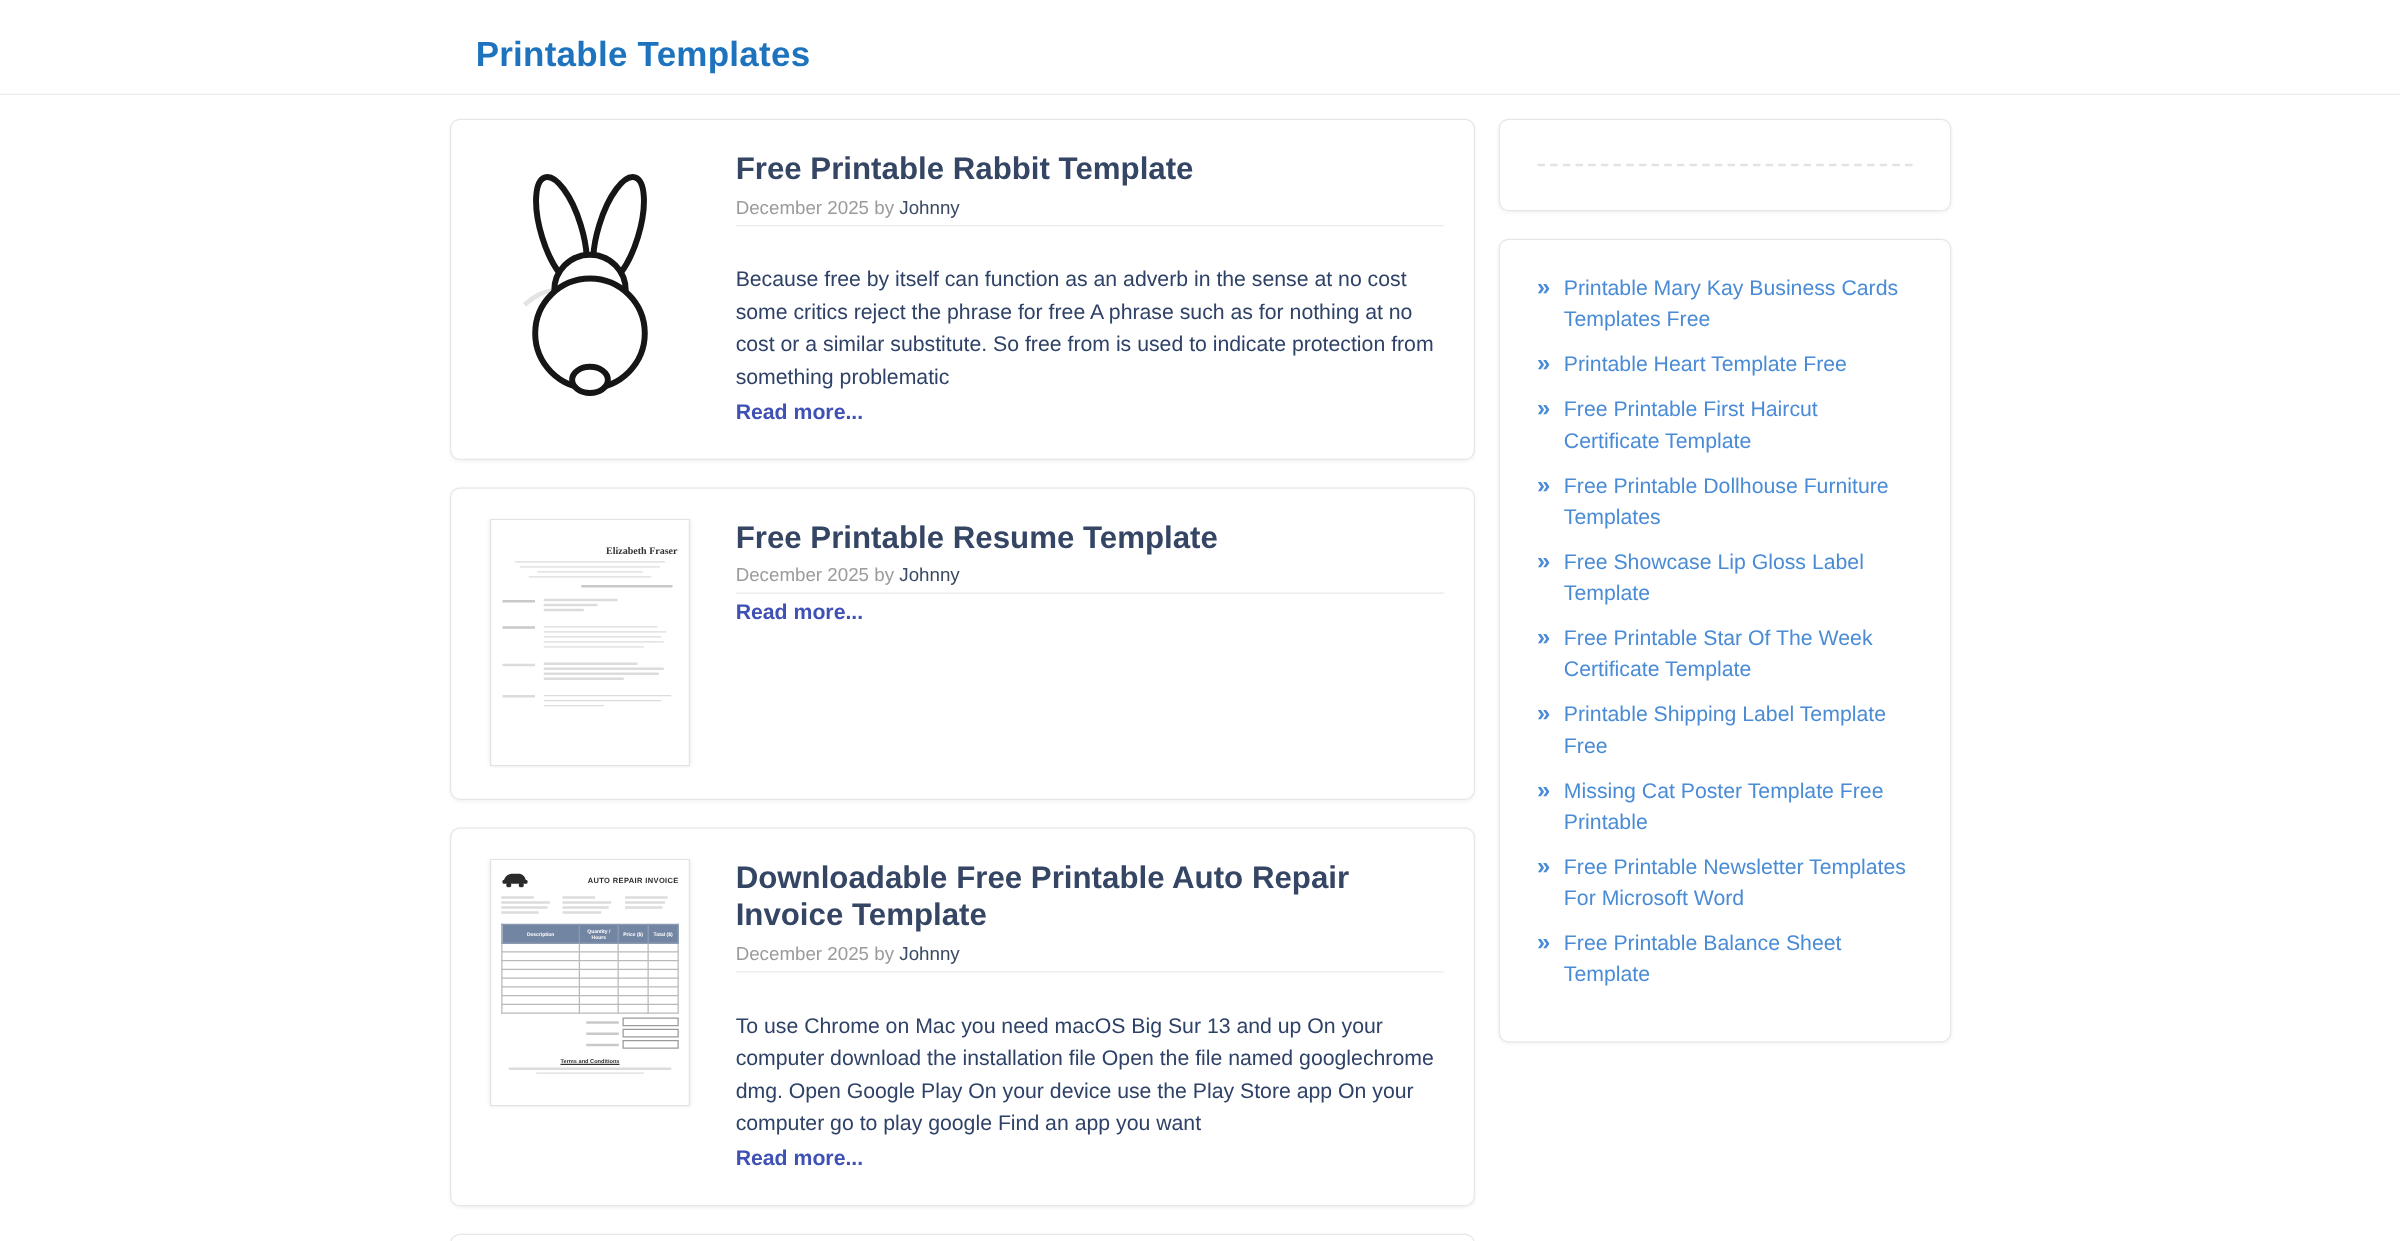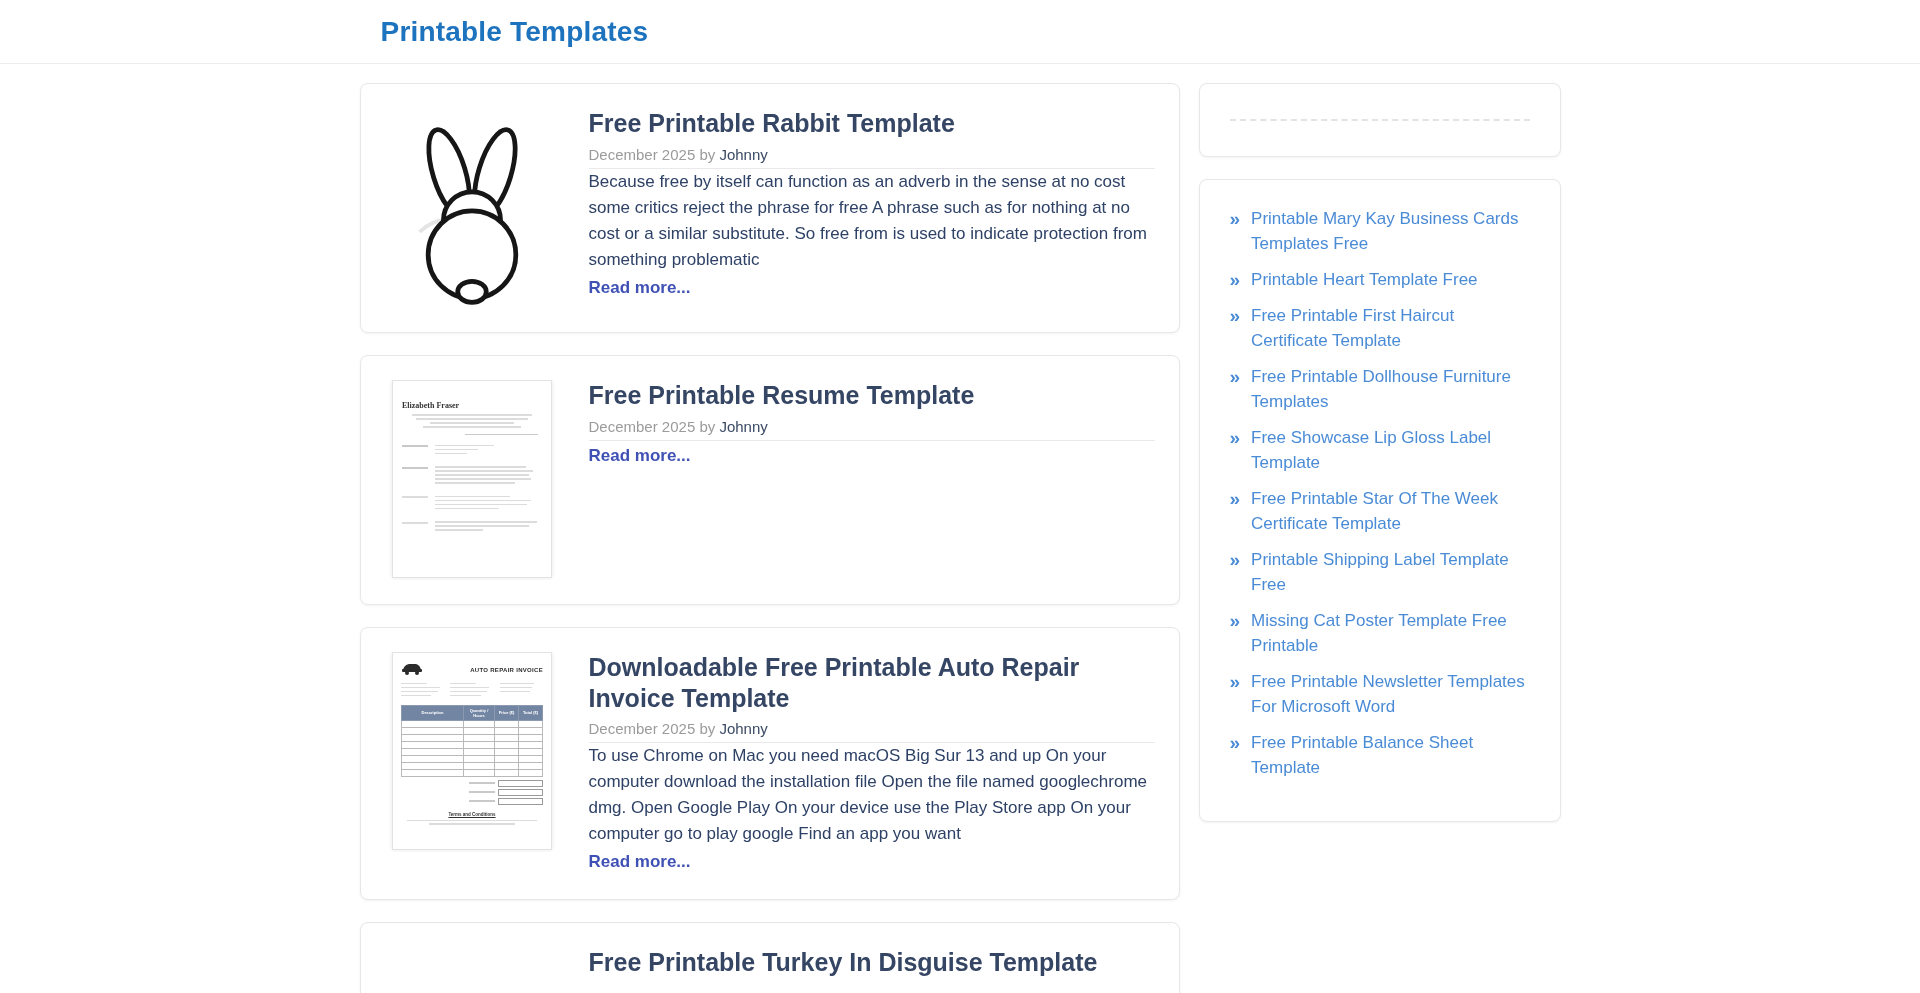--- a/index.html
+++ b/index.html
@@ -1,53 +1,53 @@
 <!DOCTYPE html>
 <html><head>
 <meta charset="utf-8">
 <style>
   * { margin:0; padding:0; box-sizing:border-box; }
   html,body { width:1920px; height:993px; overflow:hidden; background:#fff;
               font-family:"Liberation Sans", sans-serif; }
 
   
   .site-header { height:64px; background:#fff; border-bottom:1px solid #ececec; }
-  .header-inner { width:1201px; margin:0 auto; height:100%; display:flex; align-items:center; }
+  .header-inner { width:1201px; margin:12px auto; height:100%; display:flex; align-items:center; }
   .site-title { color:#1e73be; font-size:28px; font-weight:bold; text-decoration:none;
                 padding-left:21px; letter-spacing:.2px; cursor:pointer; }
 
   
   .layout { width:1201px; margin:19px auto 0; display:flex; gap:19px; align-items:flex-start; }
   .main-col { width:820px; }
   .side-col { width:362px; }
 
   .card { background:#fff; border:1px solid #e7e7e7; border-radius:8px;
           box-shadow:0 1px 3px rgba(0,0,0,.05); }
 
   
   .post-card { display:flex; gap:29px; padding:24px; margin-bottom:22px; }
   .thumb { width:175px; min-width:175px; height:200px; display:flex; align-items:flex-start;
            justify-content:center; cursor:pointer; overflow:hidden; }
   .post-body { flex:1; min-width:0; }
   .post-title { font-size:25px; line-height:1.22; font-weight:bold; margin-bottom:7px; }
   .post-title a { color:#354564; text-decoration:none; cursor:pointer; }
   .post-meta { font-size:15px; color:#9b9b9b; padding-bottom:5px; border-bottom:1px solid #e9e9e9; }
   .post-meta .author { color:#3a4a64; }
-  .post-excerpt { margin-top:0; font-size:17px; line-height:26px; color:#2e4166; }
+  .post-excerpt { margin-top:30px; font-size:17px; line-height:26px; color:#2e4166; }
   .read-more { display:inline-block; margin-top:2px; font-size:17px; line-height:26px;
                font-weight:bold; color:#3f51b5; text-decoration:none; cursor:pointer; }
 
   
   .doc { width:160px; height:198px; background:#fff; border:1px solid #e3e3e3;
          box-shadow:0 0 4px rgba(0,0,0,.10); padding:10px 9px; font-family:"Liberation Serif", serif; }
   .gline { height:2px; background:#c9c9c9; margin:3px auto; }
   .glite { height:1.5px; background:#dcdcdc; margin:2.5px 0; }
 
   
-  .resume-name { text-align:left; font-size:8px; font-weight:bold; color:#333; margin:10px 0 4px; }
+  .resume-name { text-align:right; font-size:8px; font-weight:bold; color:#333; margin:10px 0 4px; }
   .r-center { width:78%; margin:2.5px auto; }
   .r-row { display:flex; gap:7px; margin-top:7px; }
   .r-label { width:26px; }
   .r-fill { flex:1; }
 
   
   .invoice { font-family:"Liberation Sans", sans-serif; padding:8px 8px; }
   .inv-head { display:flex; justify-content:space-between; align-items:flex-start; margin-bottom:5px; }
   .inv-title { font-size:6px; font-weight:bold; color:#2b2b2b; letter-spacing:.3px; margin-top:6px; }
   .inv-fields { display:flex; gap:6px; margin-bottom:6px; }

